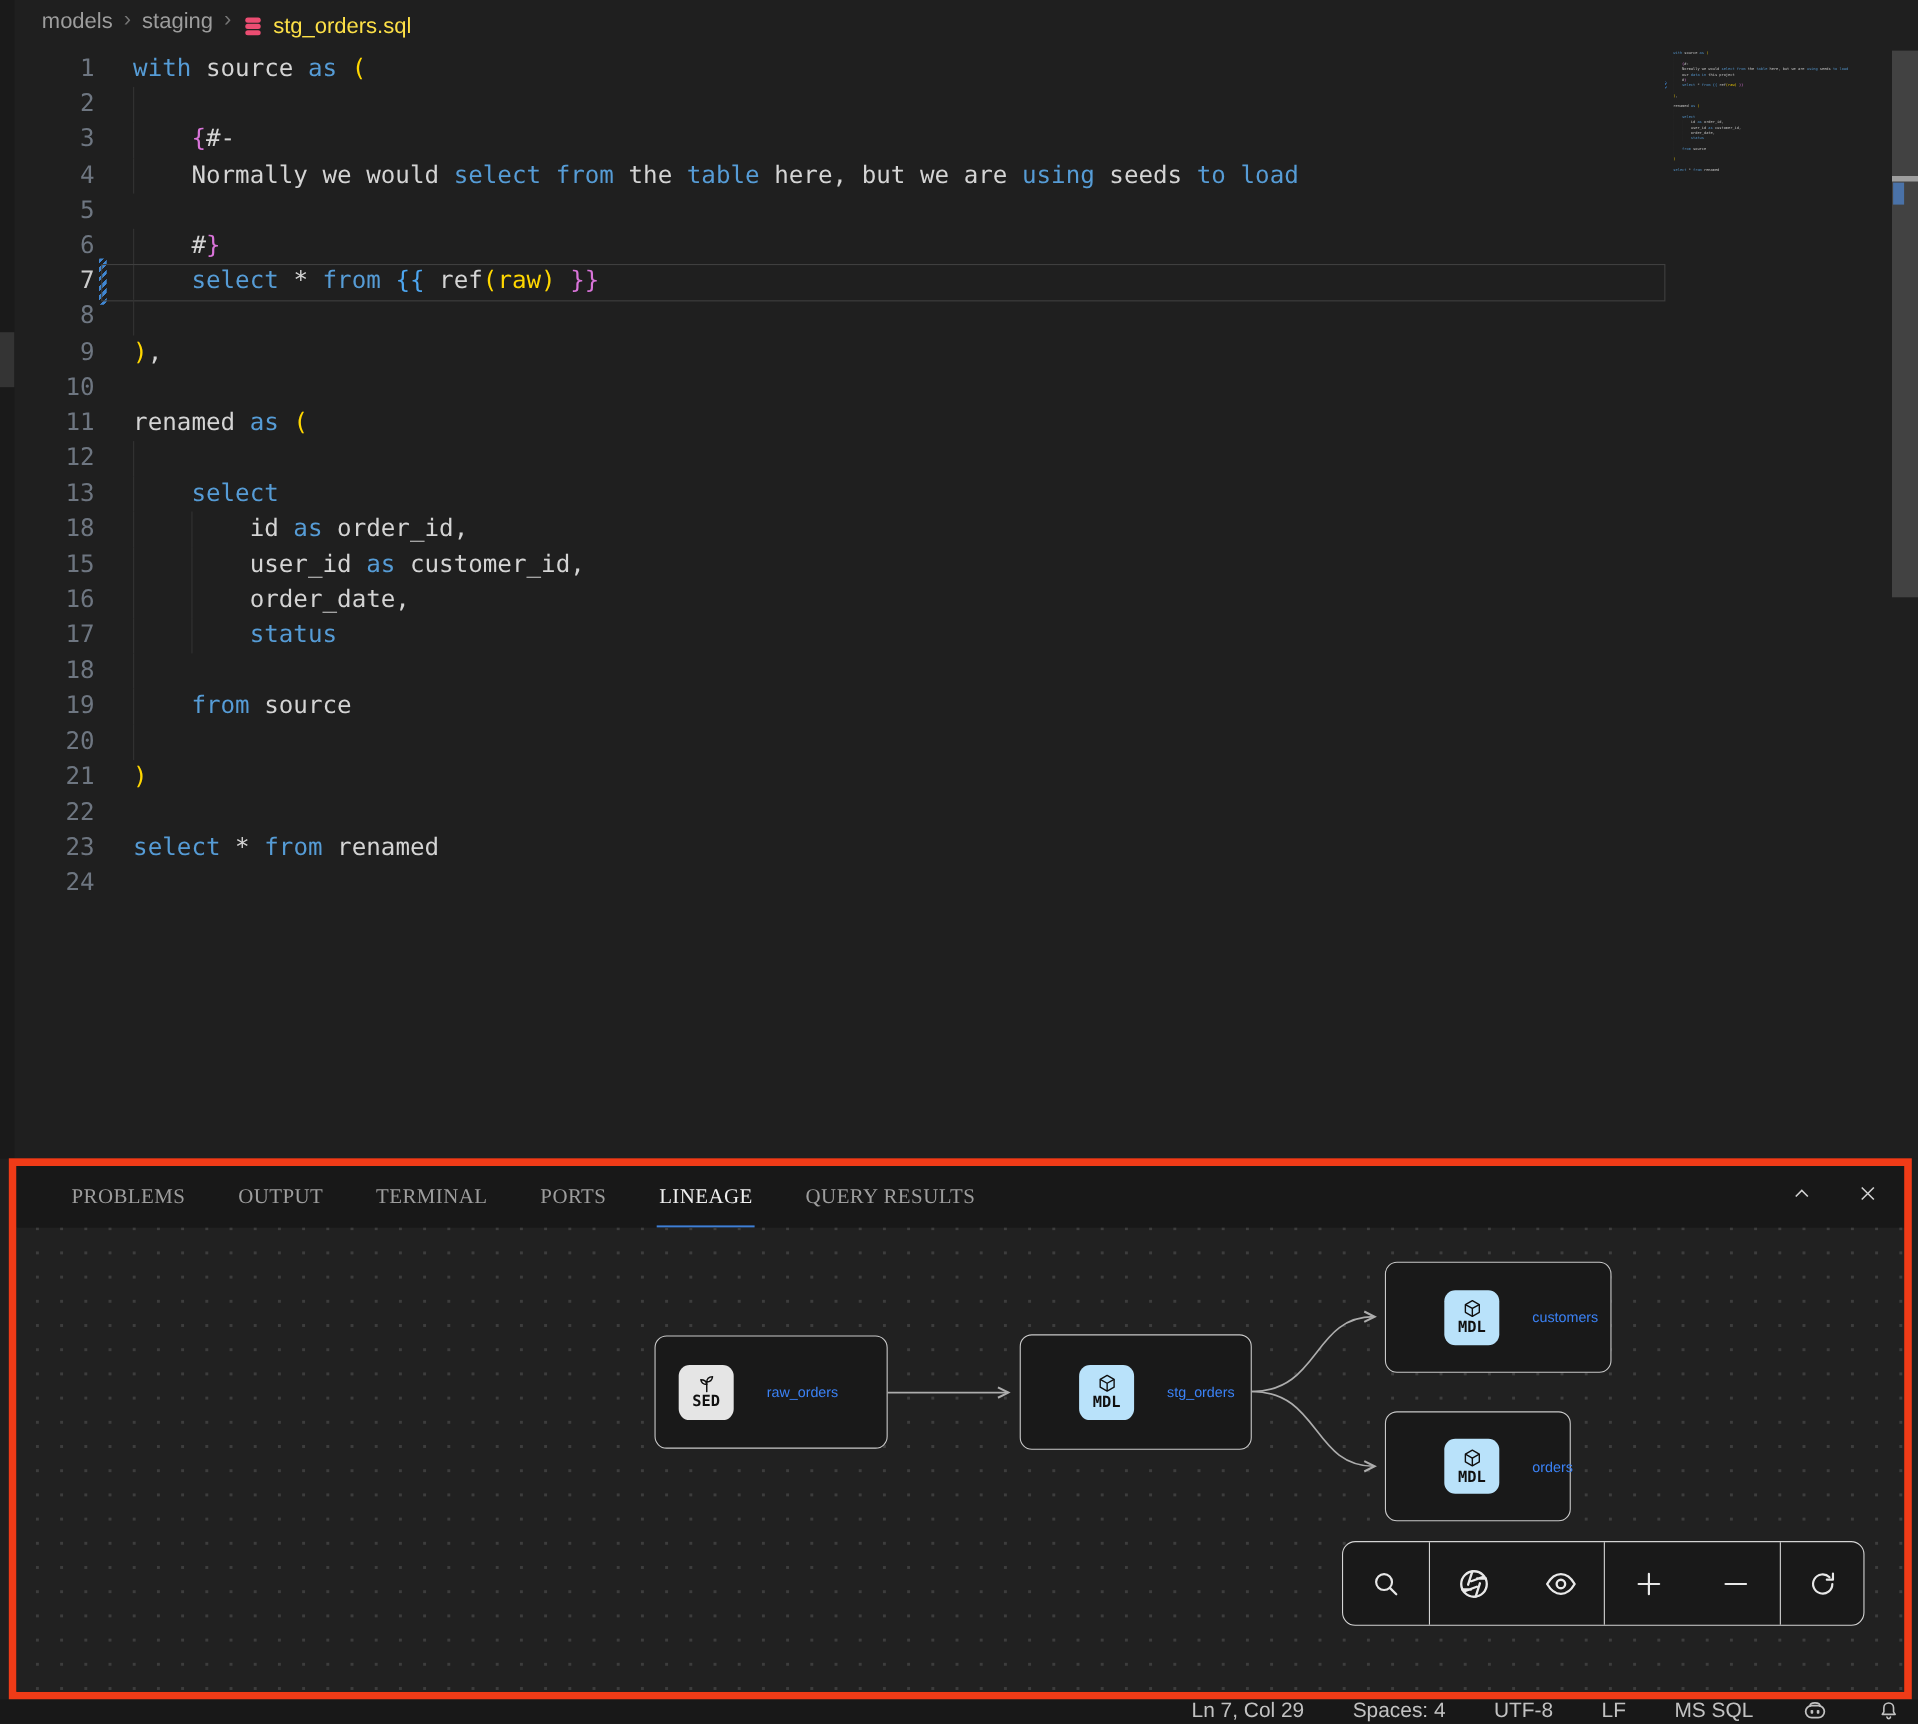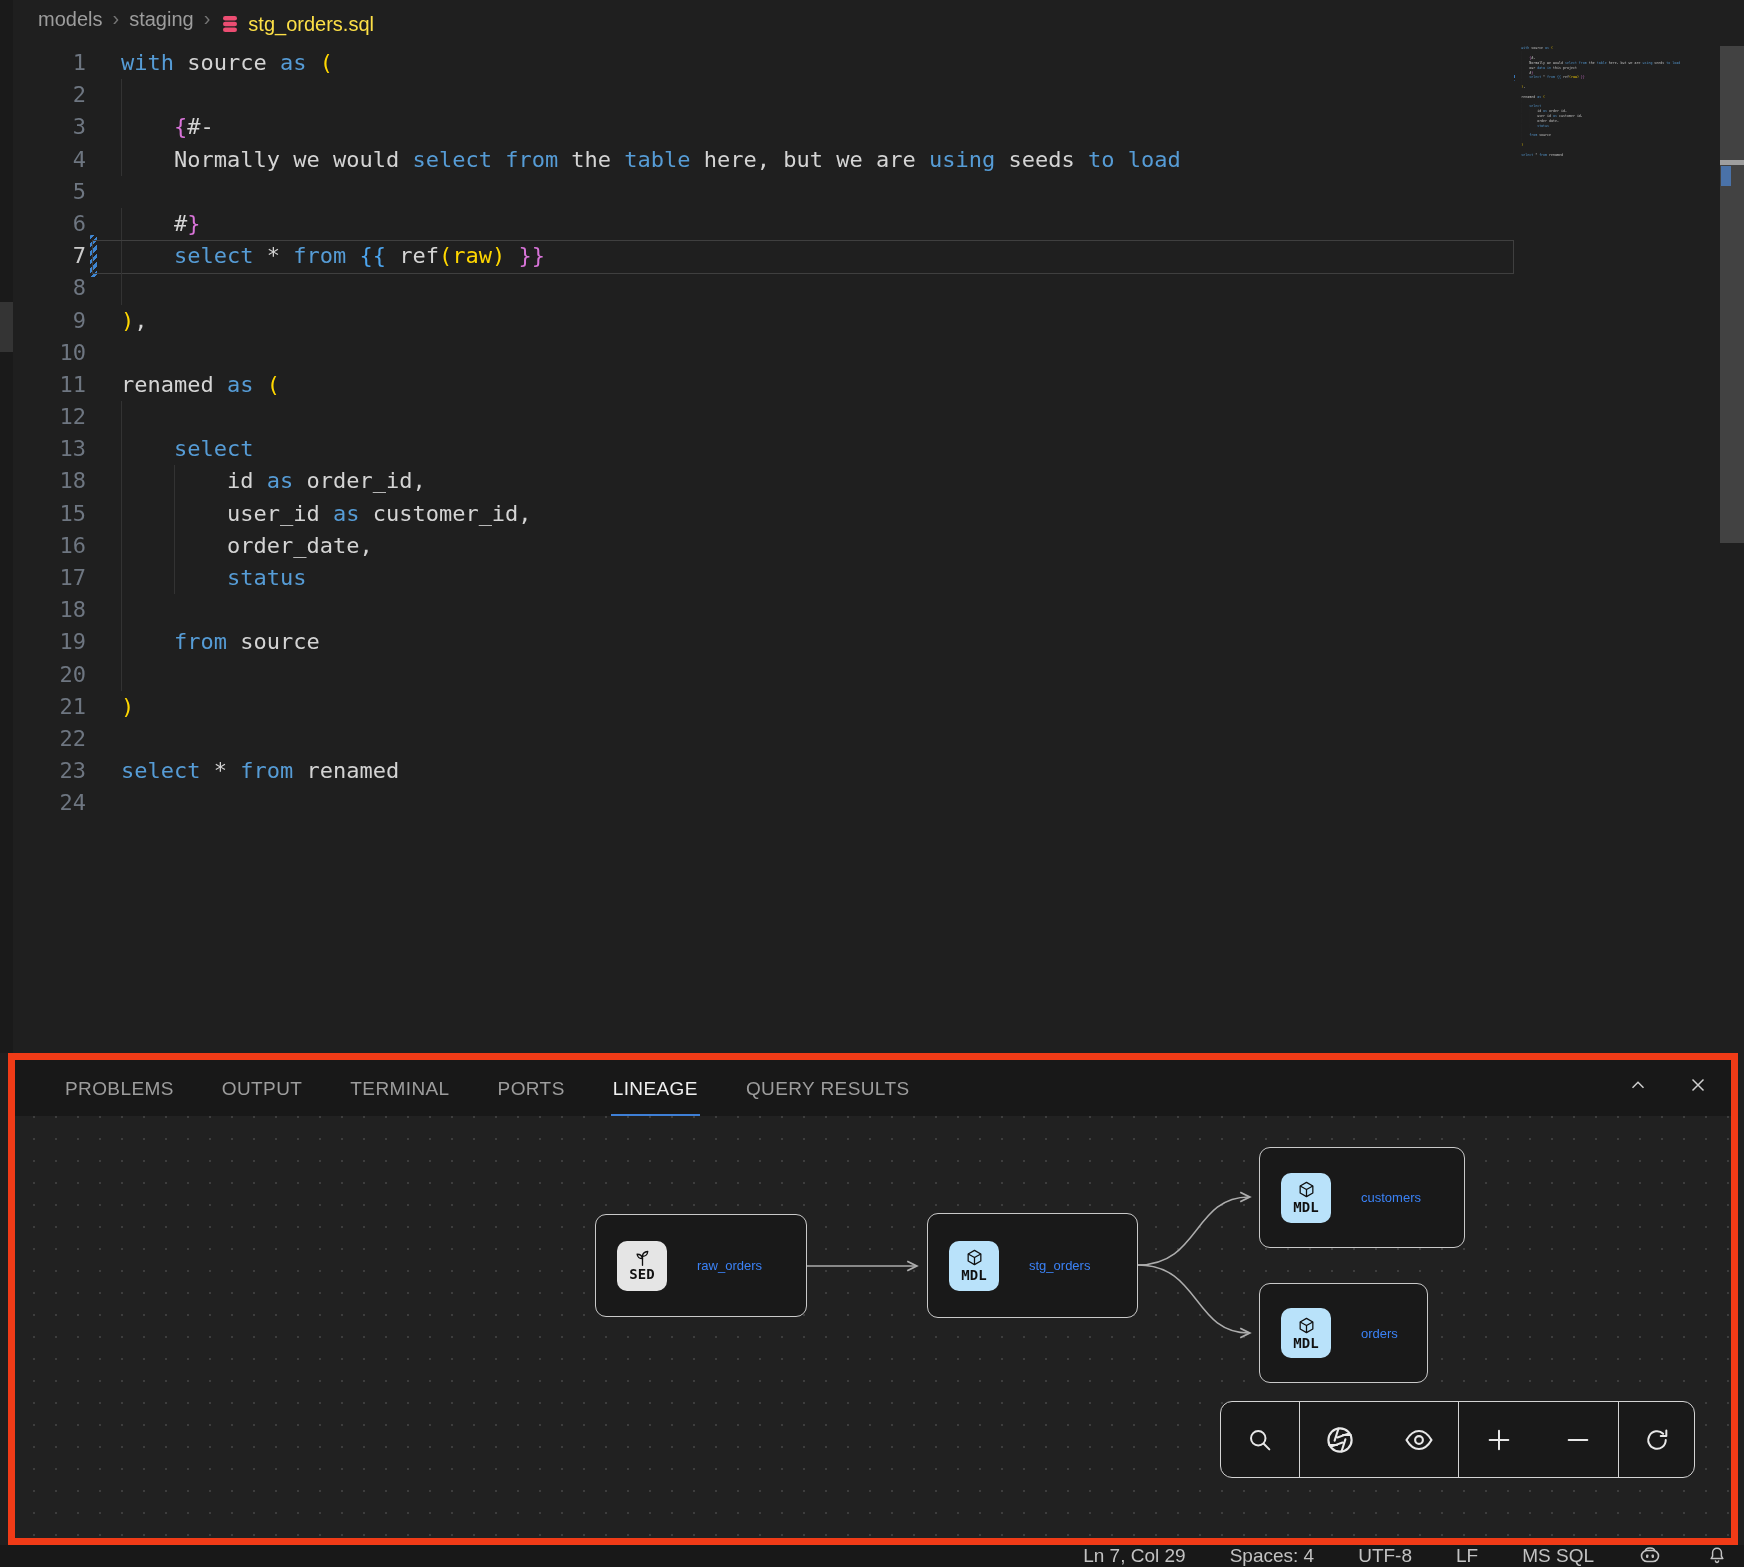--- a/index.html
+++ b/index.html
@@ -57,21 +57,21 @@
             background-image:radial-gradient(circle,#3d3d3d 1.3px,transparent 1.5px);
             background-size:22px 22px; background-position:8px 12px; overflow:hidden; }
   .edges { position:absolute; left:0; top:0; }
 
   .node { position:absolute; background:#191919; border:1.5px solid #c9c9c9; border-radius:11px;
           display:flex; align-items:center; padding-left:21px; gap:30px; }
   .badge { flex:none; width:50px; height:50px; border-radius:10px; display:flex; flex-direction:column;
            align-items:center; justify-content:center;
            font-family:"DejaVu Sans Mono", monospace; font-size:14px; font-weight:bold; color:#101010; }
   .badge.seed { background:#e5e5e5; }
-  .badge.mdl  { background:#b9e2fa; }
+  .badge.mdl  { background:#b9e2fa;margin-left:32px; }
   .node-label { font-size:13px; color:#3b82f6; }
 
   .n-raw { left:580px; top:98px;  width:212px; height:103px; }
   .n-stg { left:912px; top:97px;  width:211px; height:105px; }
   .n-cus { left:1244px; top:31px; width:206px; height:101px; }
   .n-ord { left:1244px; top:167px; width:169px; height:100px; }
 
   .gtoolbar { position:absolute; left:1205px; top:285px; width:475px; height:77px;
               border:1.6px solid #d4d4d4; border-radius:12px; background:#191919; display:flex; }
   .gsec { display:flex; align-items:center; justify-content:space-around; height:100%;
@@ -167,21 +167,21 @@
       </div>
 
     <div class="scrollbar">
       <div class="band"></div>
       <div class="blue"></div>
     </div>
   </div>
 
   <div class="panel">
     <div class="tabbar">
-      <div id="panel-tabs" style="display:flex;gap:44px;align-items:flex-end;">
+      <div id="panel-tabs" style="display:flex;gap:44px;align-items:flex-end;font-family:Liberation Serif, serif;">
           <div class="tab">PROBLEMS</div>
           <div class="tab">OUTPUT</div>
           <div class="tab">TERMINAL</div>
           <div class="tab">PORTS</div>
           <div class="tab active">LINEAGE</div>
           <div class="tab">QUERY RESULTS</div>
         </div>
       <div class="tab-actions">
         <svg width="22" height="22" viewBox="0 0 24 24" fill="none" stroke-width="1.6">
             <path d="M6 15 L12 9 L18 15"></path>

